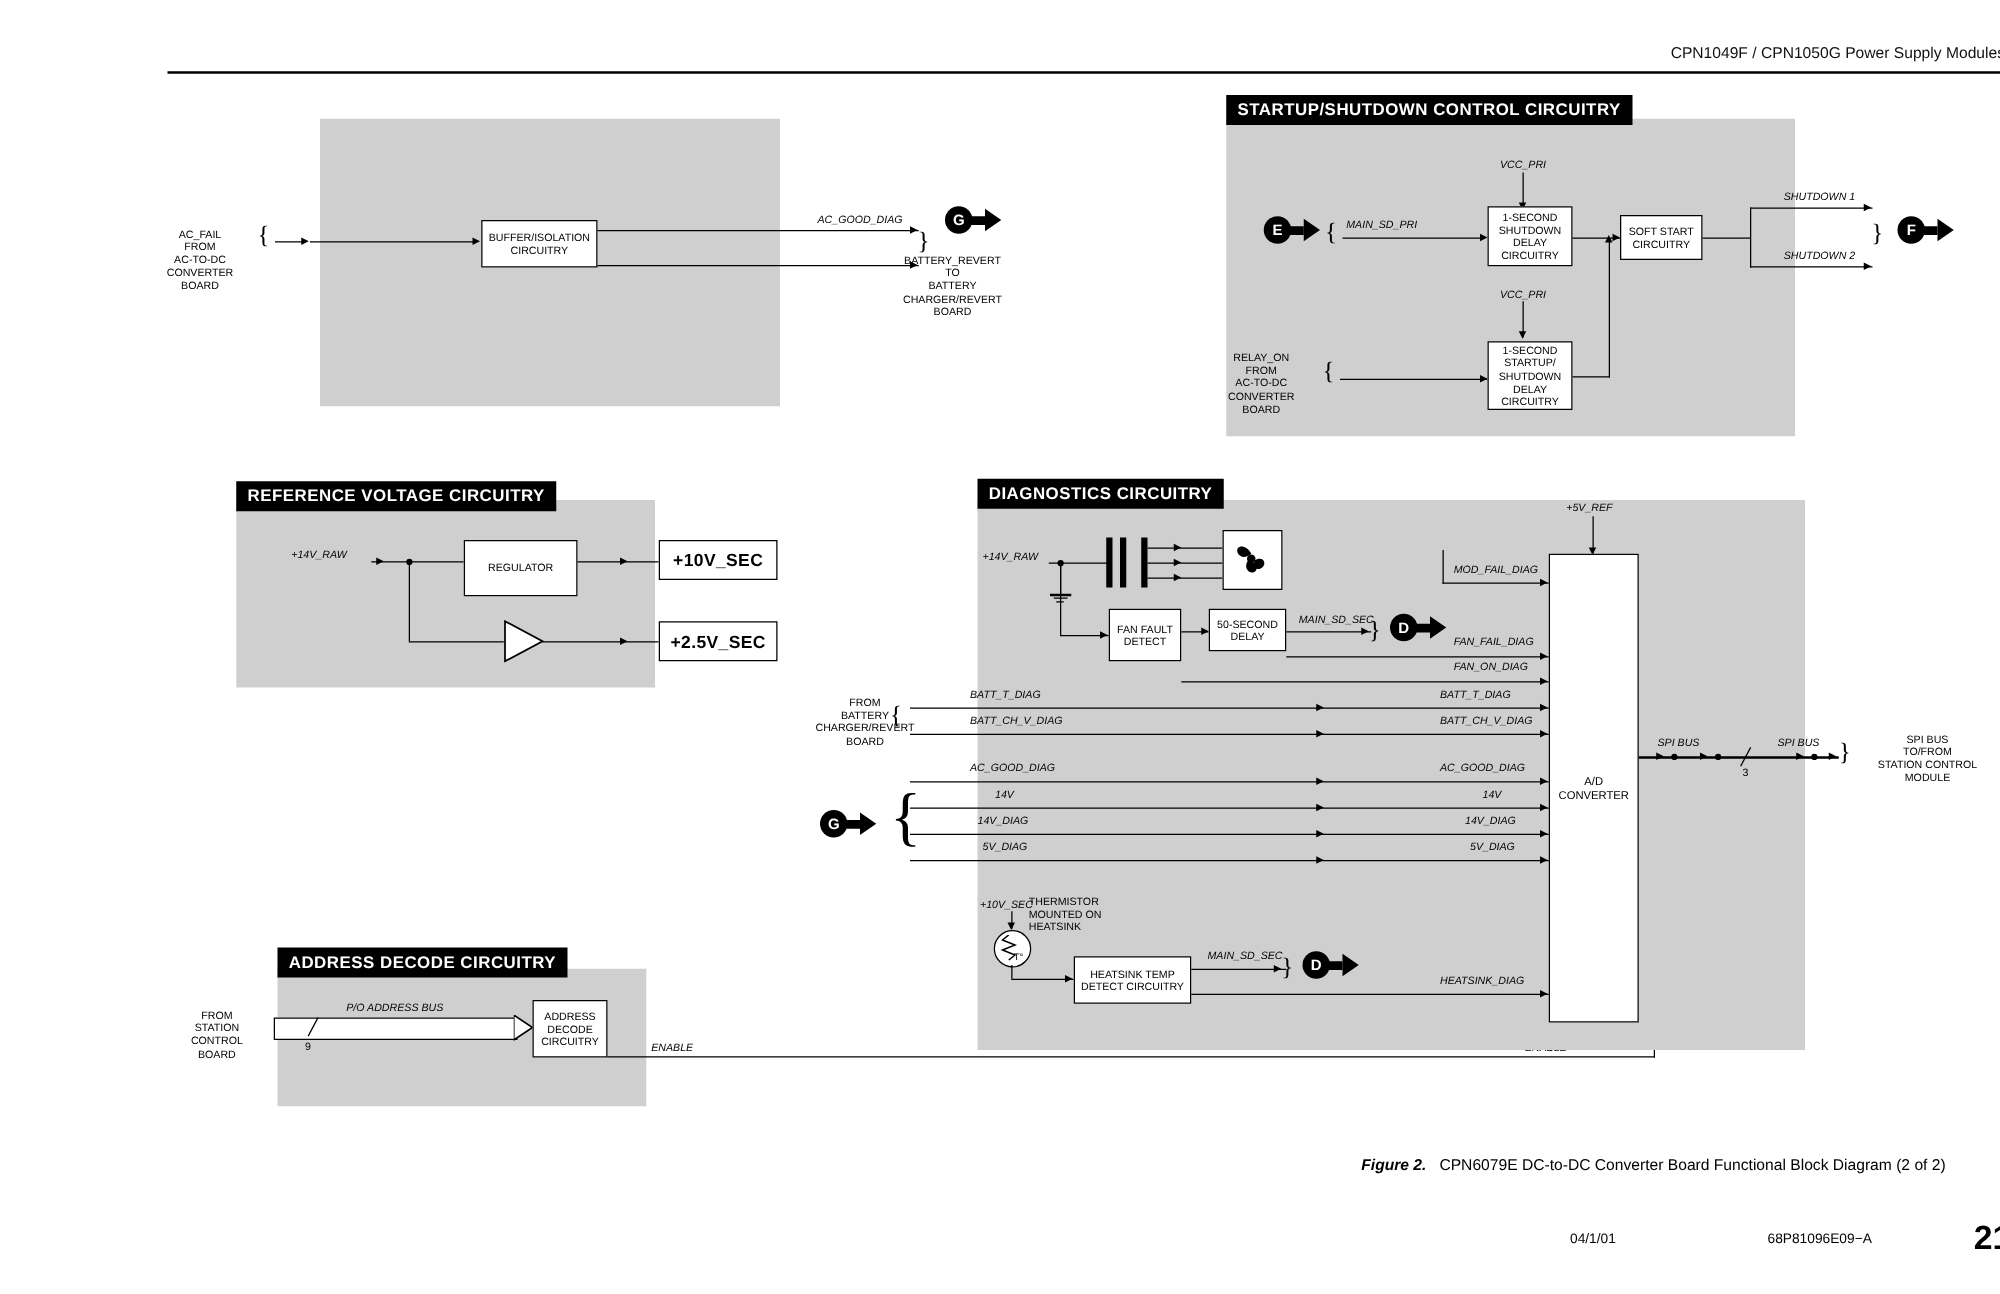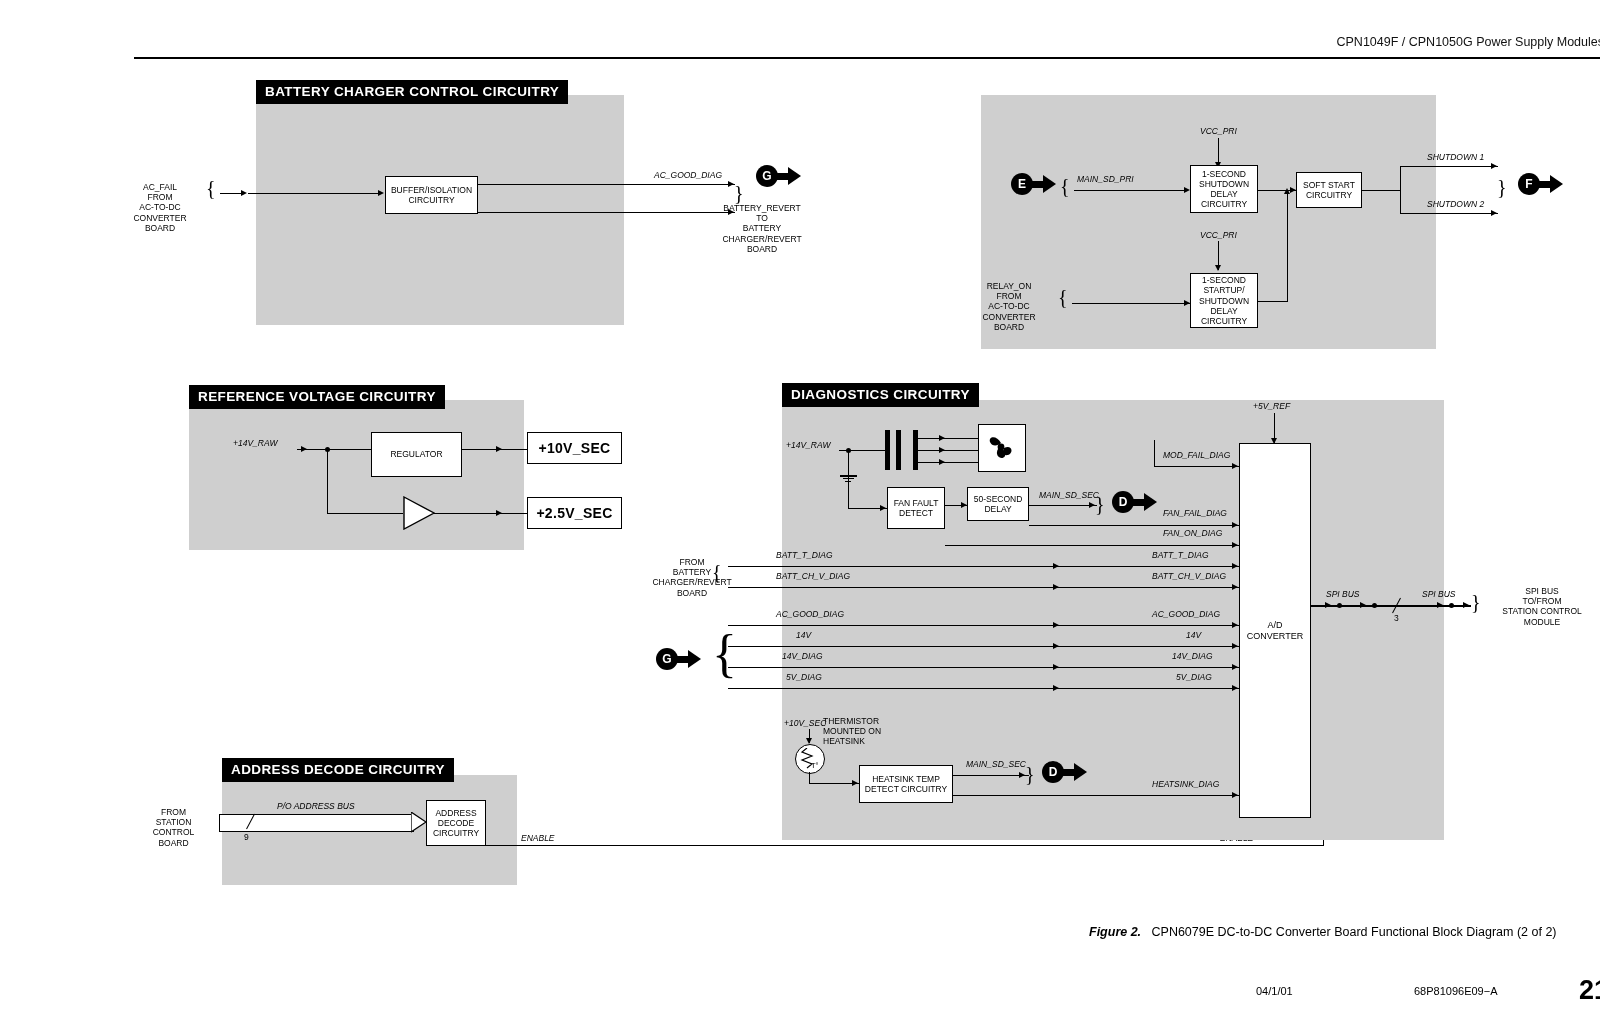--- a/index.html
+++ b/index.html
@@ -77,21 +77,20 @@
 </style>
 </head>
 <body>
 
 <div class="page">
 
   <div class="hdr-text">CPN1049F / CPN1050G Power Supply Modules</div>
   <div class="hdr-rule"></div>
 
   <div class="panel" style="left:222px;top:95px;width:368px;height:230px;"></div>
-  <div class="panel-title" style="left:222px;top:80px;">BATTERY CHARGER CONTROL CIRCUITRY</div>
 
   <div class="lbl c" style="left:86px;top:182px;width:80px;white-space:pre-line;text-align:center;">AC_FAIL
 FROM
 AC-TO-DC
 CONVERTER
 BOARD</div>
   <div class="brk" style="left:172px;top:178px;">{</div>
 
   <div class="h" style="left:186px;top:193px;width:23px;"></div>
   <div class="ah" style="left:207px;top:189.5px;"></div>
@@ -116,20 +115,21 @@
     <div class="tip"></div>
   </div>
 
   <div class="lbl c" style="left:678px;top:203px;width:100px;white-space:pre-line;">BATTERY_REVERT
 TO
 BATTERY
 CHARGER/REVERT
 BOARD</div>
 
   <div class="panel" style="left:947px;top:95px;width:455px;height:254px;"></div>
+  <div class="panel-title" style="left:947px;top:76px;">STARTUP/SHUTDOWN CONTROL CIRCUITRY</div>
 
   <div class="lbl it" style="left:1166px;top:126px;">VCC_PRI</div>
   <div class="v" style="left:1184px;top:138px;height:29px;"></div>
   <div class="ahd" style="left:1181px;top:162px;"></div>
 
   <div class="conn" style="left:977px;top:173px;">
     <div class="circ">E</div>
     <div class="tail"></div>
     <div class="tip"></div>
   </div>

